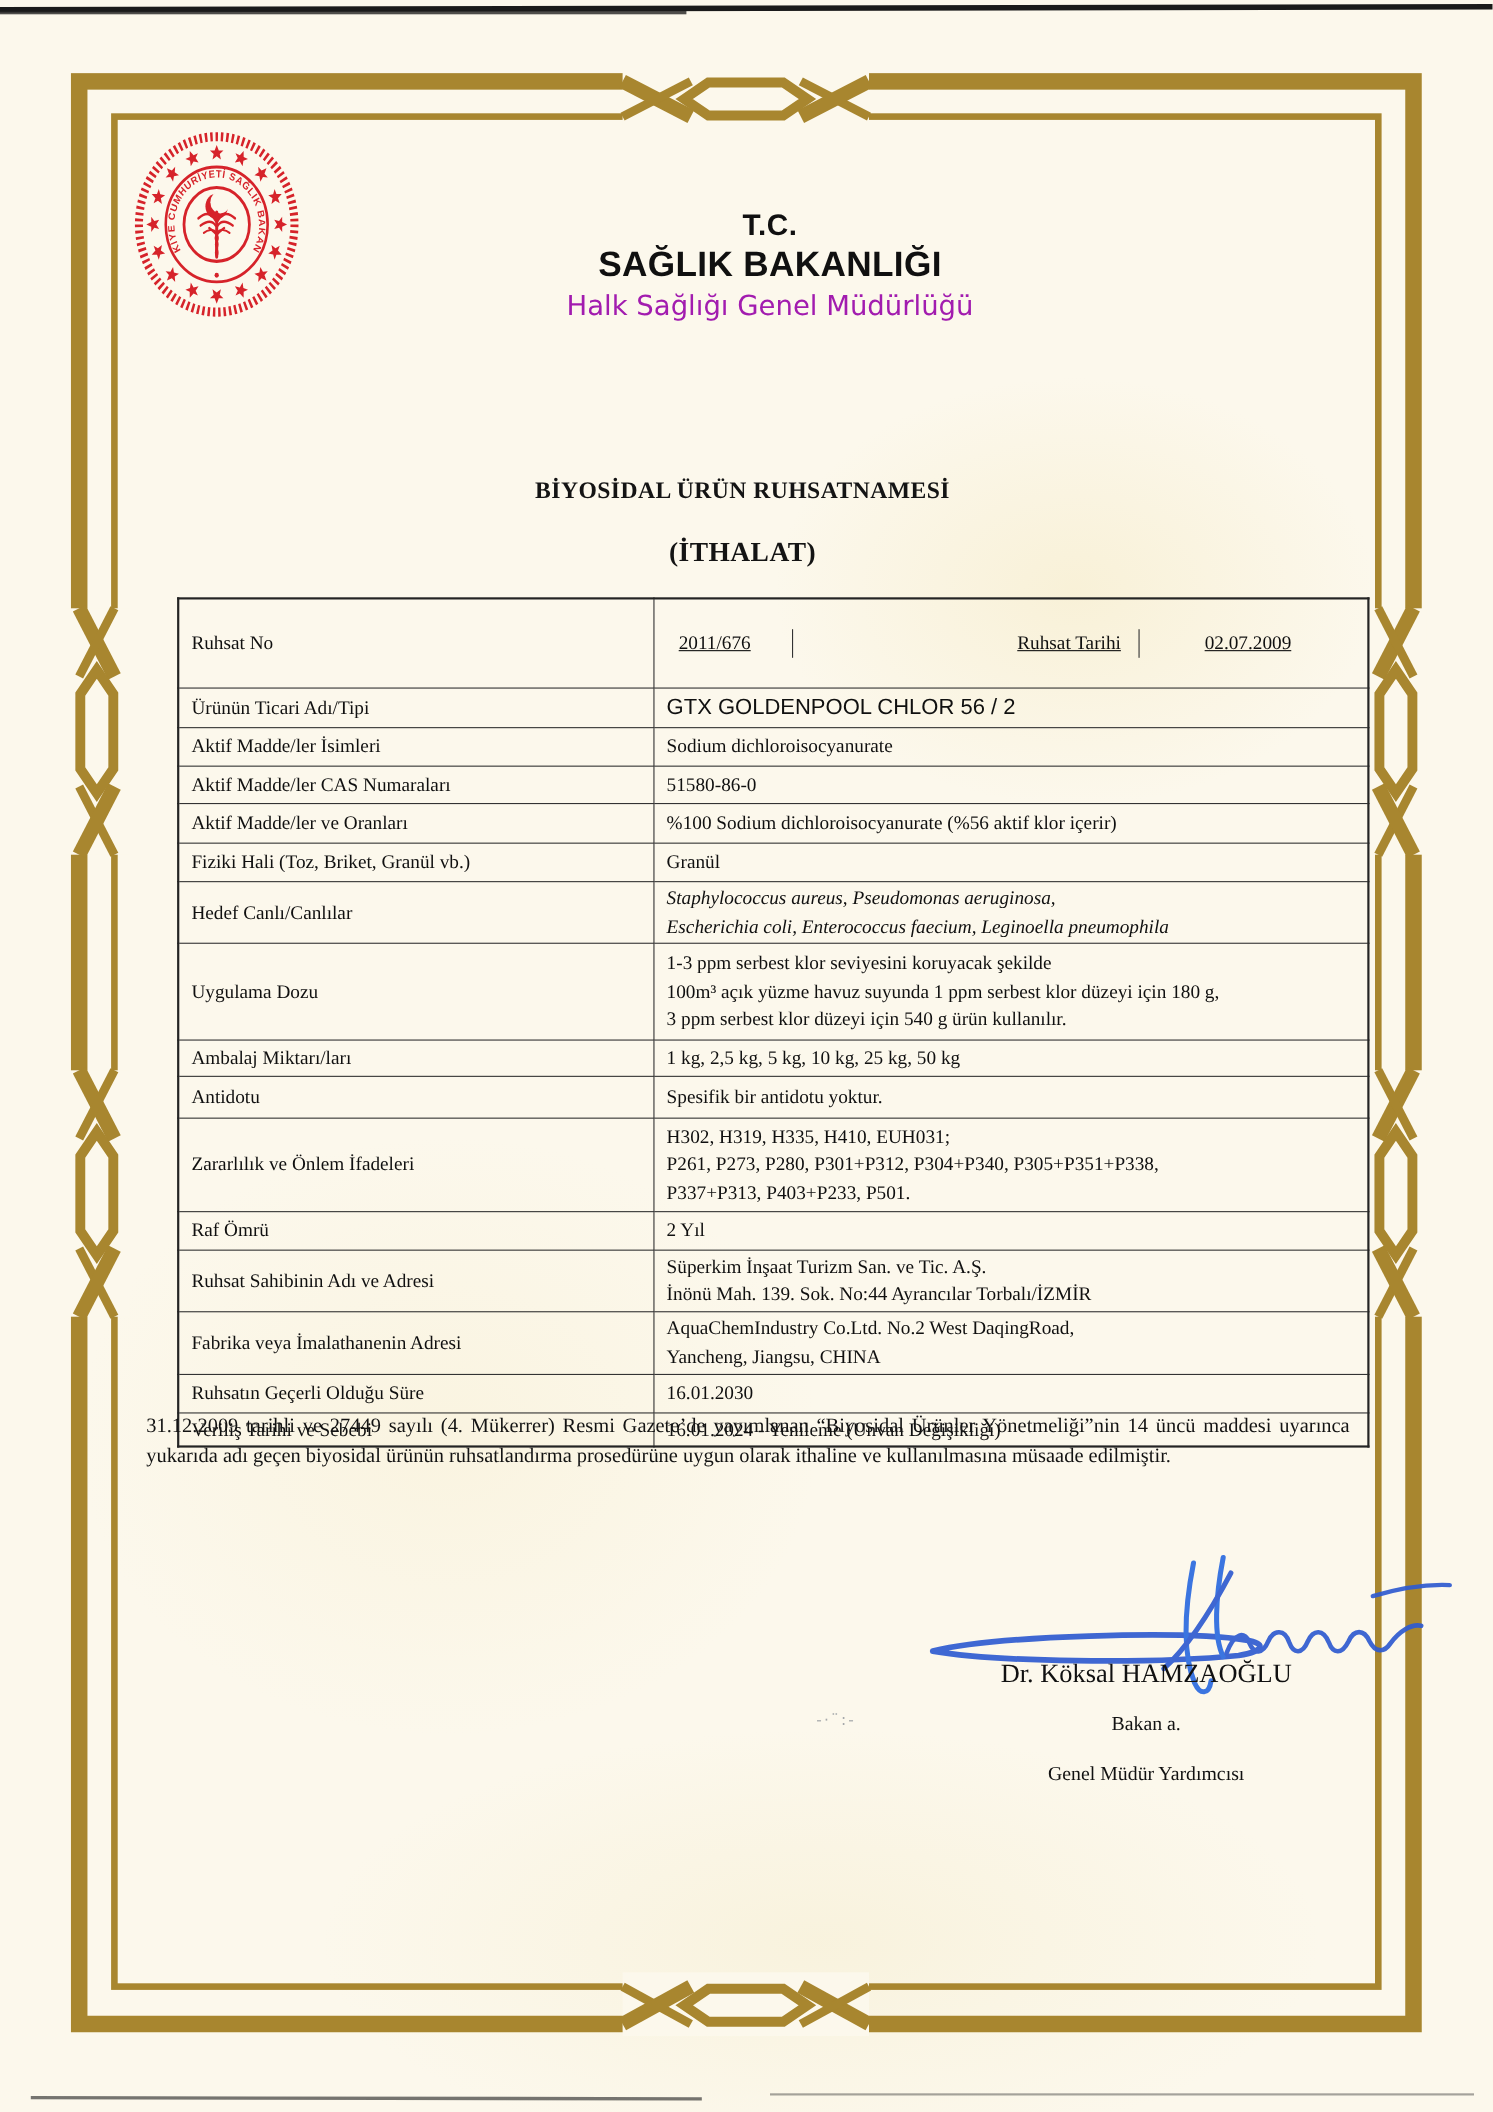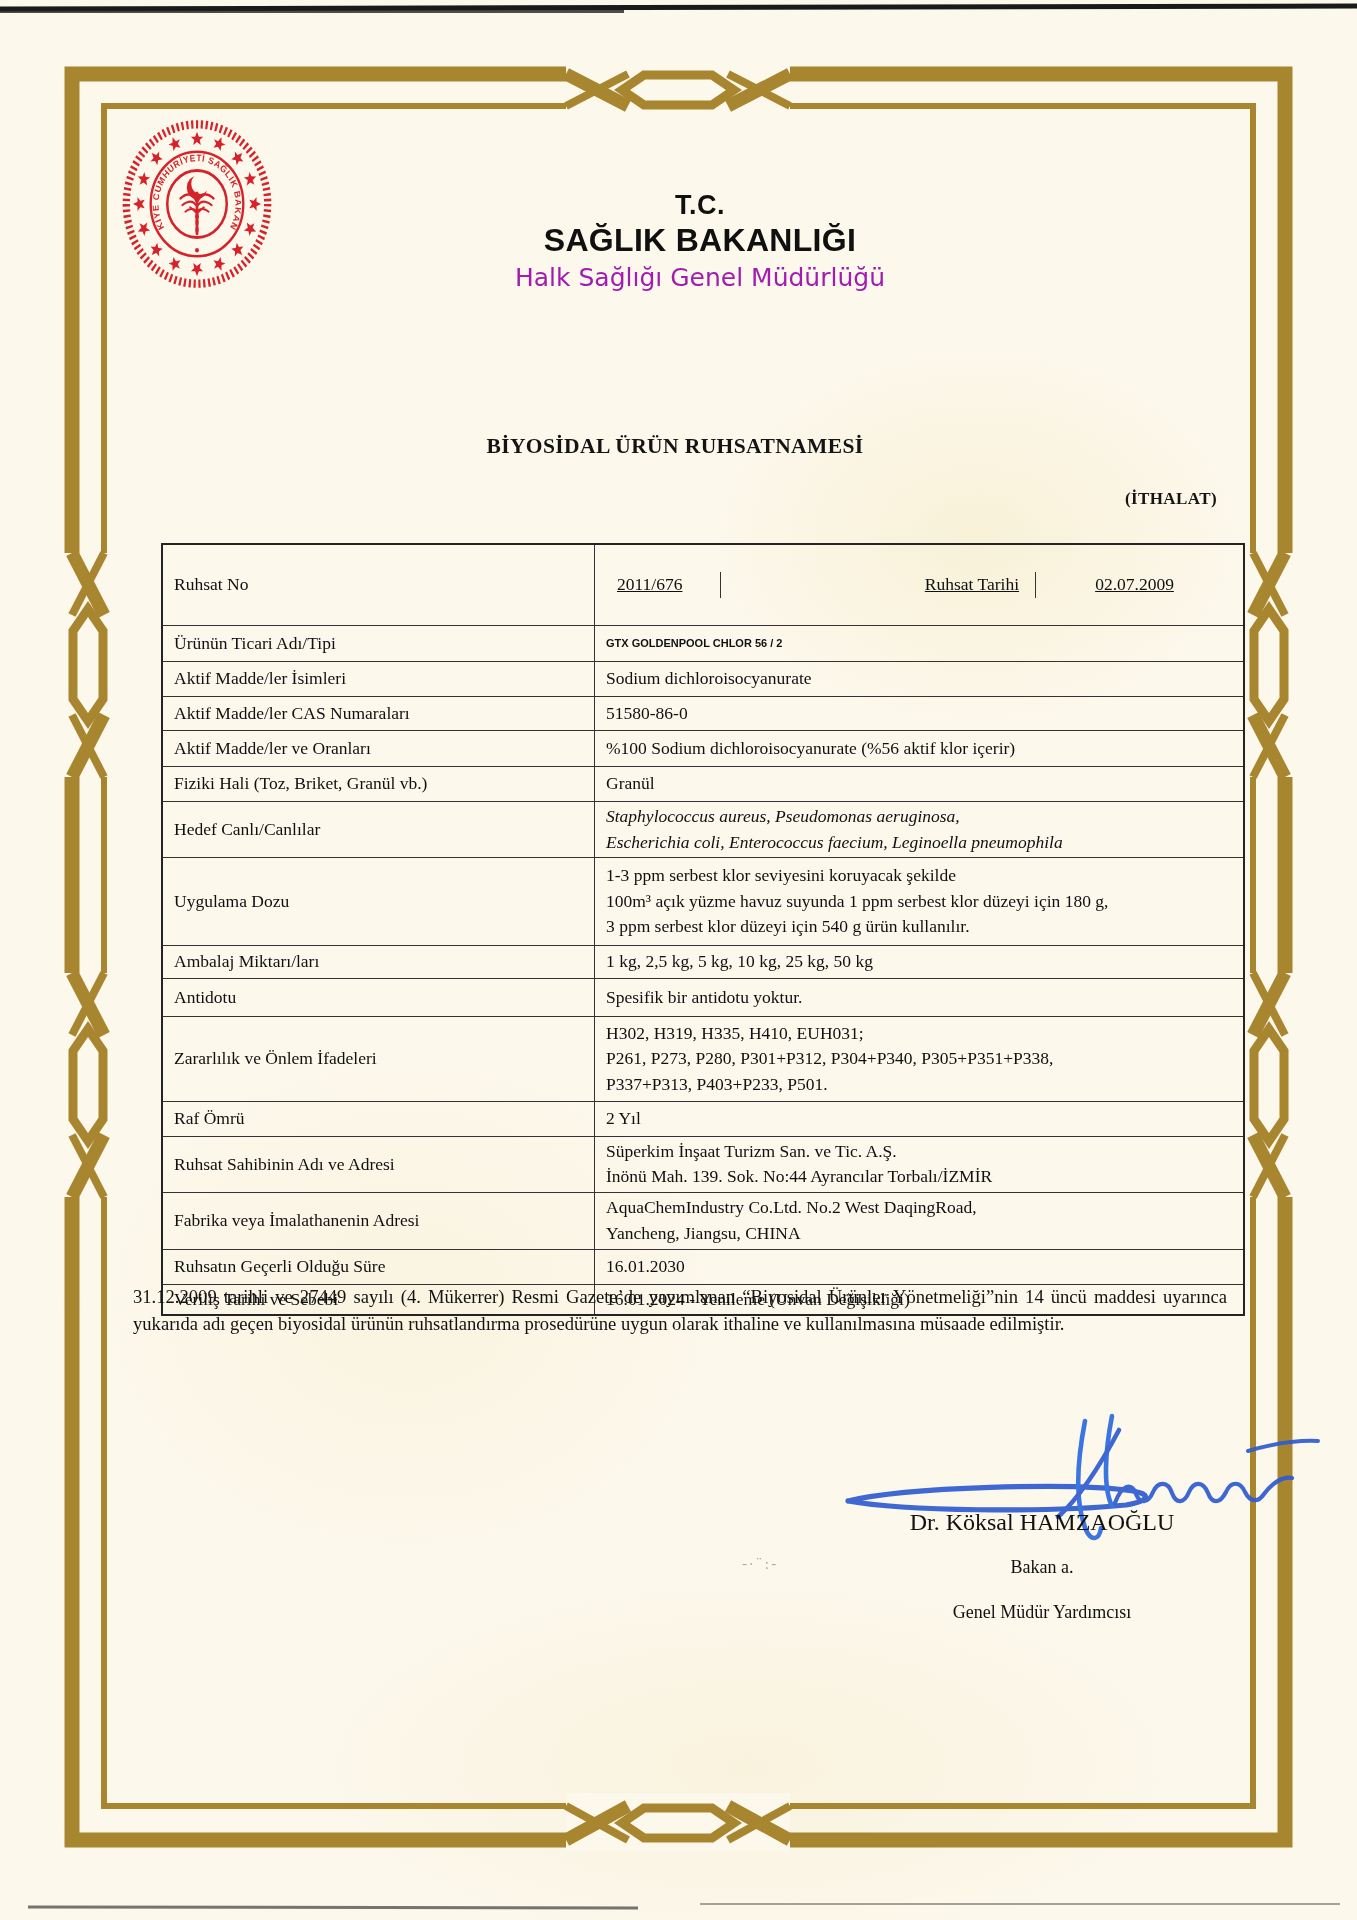--- a/index.html
+++ b/index.html
@@ -19,21 +19,21 @@
   .scan-bottom{left:28px;top:1906px;width:610px;height:3px;background:#2c2c2c;opacity:.65;transform:rotate(.1deg);}
   .scan-bottom2{left:700px;top:1903px;width:640px;height:2px;background:#3a3a3a;opacity:.45;}
   .smudge{left:742px;top:1556px;font:14px "DejaVu Sans",sans-serif;color:#8a8f96;opacity:.75;letter-spacing:2px;}
   
   .hdr{left:420px;top:190px;width:560px;text-align:center;color:#101010;}
   .hdr .l1{font-family:"Liberation Sans",sans-serif;font-weight:bold;font-size:27px;letter-spacing:.5px;}
   .hdr .l2{font-family:"Liberation Sans",sans-serif;font-weight:bold;font-size:32px;letter-spacing:.3px;margin-top:1px;}
   .hdr .l3{font-family:"DejaVu Sans",sans-serif;font-weight:400;font-size:25px;margin-top:4px;color:#a21caf;}
   
   .doc-title{left:133px;width:1084px;top:434px;text-align:center;font-weight:bold;font-size:21.5px;letter-spacing:.4px;}
-  .doc-subtitle{left:133px;width:1084px;top:489px;text-align:right;font-weight:bold;font-size:17px;letter-spacing:.4px;}
+  .doc-subtitle{left:133px;width:1084px;top:489px;text-align:center;font-weight:bold;font-size:25px;letter-spacing:.4px;}
   
   table.lt{position:absolute;left:133px;top:543px;width:1084px;border-collapse:collapse;table-layout:fixed;font-size:17.5px;color:#101010;}
   table.lt td{border:1.7px solid #333;padding:2px 10px 2px 11px;vertical-align:middle;line-height:1.45;}
   table.lt{border:2.3px solid #242424;margin-left:28px;}
   td.lbl{width:410px;}
   td.val{white-space:pre-line;}
   td.italic-val{font-style:italic;}
   td.frtd{padding:0;}
   .frv{display:flex;align-items:stretch;height:100%;}
   .frv span{display:flex;align-items:center;text-decoration:underline;}
@@ -185,21 +185,21 @@
     <td class="val frtd">
       <div class="frv">
         <span class="fr-no">2011/676</span>
         <span class="fr-dl">Ruhsat Tarihi</span>
         <span class="fr-dv">02.07.2009</span>
       </div>
     </td>
   </tr>
   <tr style="height:36px">
     <td class="lbl">Ürünün Ticari Adı/Tipi</td>
-    <td class="val" style="font-weight:bold;font-family:'Liberation Sans',sans-serif;font-size:11px">GTX GOLDENPOOL CHLOR 56 / 2</td>
+    <td class="val" style="font-weight:normal;font-family:'Liberation Sans',sans-serif;font-size:20px">GTX GOLDENPOOL CHLOR 56 / 2</td>
   </tr>
   <tr style="height:35px">
     <td class="lbl">Aktif Madde/ler İsimleri</td>
     <td class="val">Sodium dichloroisocyanurate</td>
   </tr>
   <tr style="height:34px">
     <td class="lbl">Aktif Madde/ler CAS Numaraları</td>
     <td class="val">51580-86-0</td>
   </tr>
   <tr style="height:36px">

